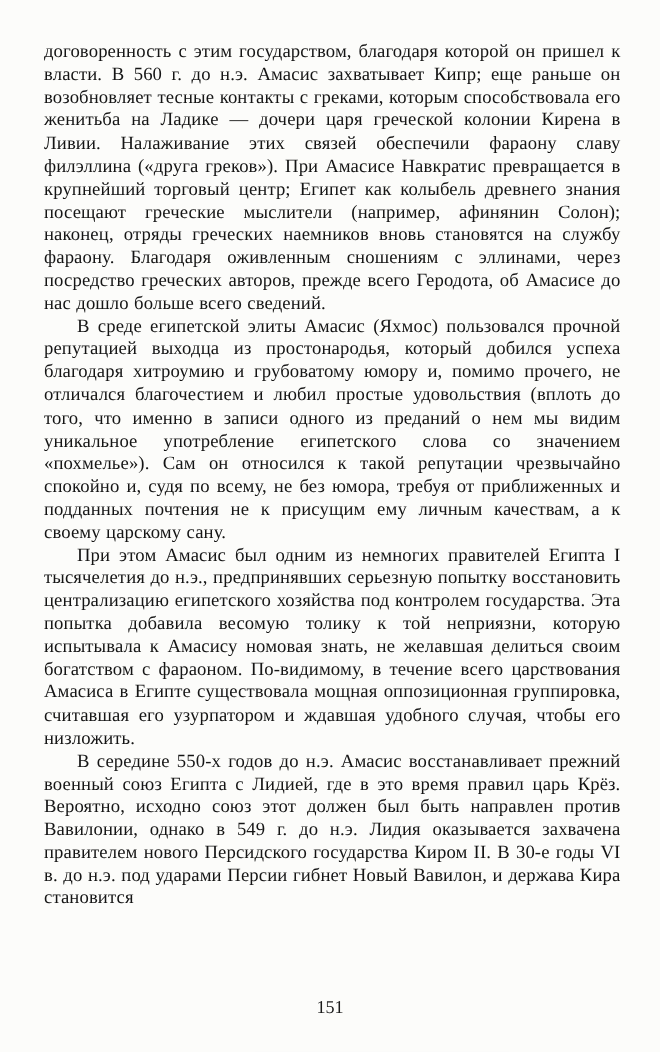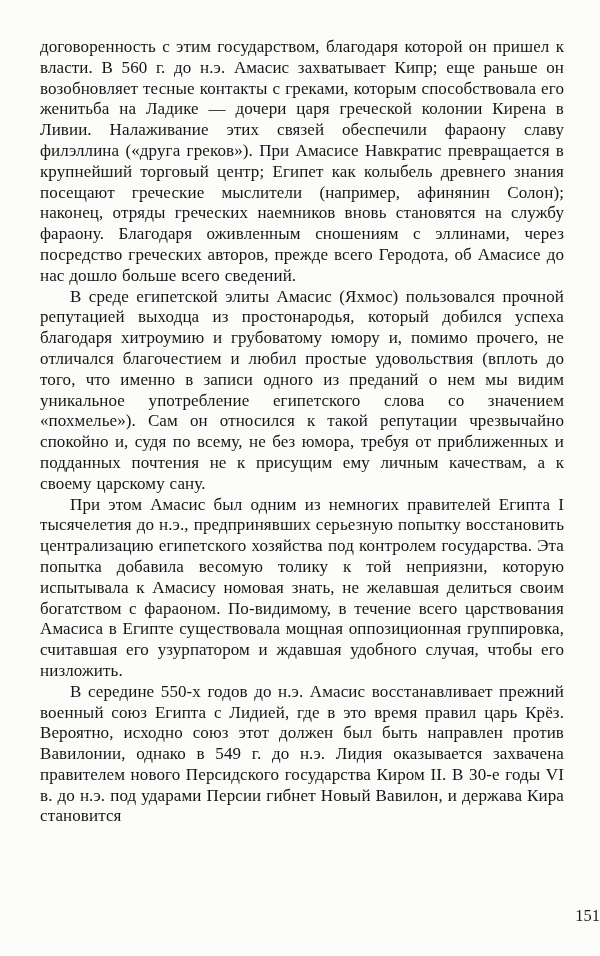--- a/index.html
+++ b/index.html
@@ -34,21 +34,21 @@
     -webkit-hyphens: auto;
   }
   .text-block p.indent {
     text-indent: 30px;
   }
   .page-number {
     position: absolute;
     left: 0;
     bottom: 30px;
     width: 100%;
-    text-align: right;
+    text-align: center;
     font-size: 16.5px;
     color: #1a1a1a;
     font-family: "Liberation Serif", "DejaVu Serif", serif;
   }
 </style>
 </head>
 <body>
 
 <div class="page">
   <div class="text-block">

